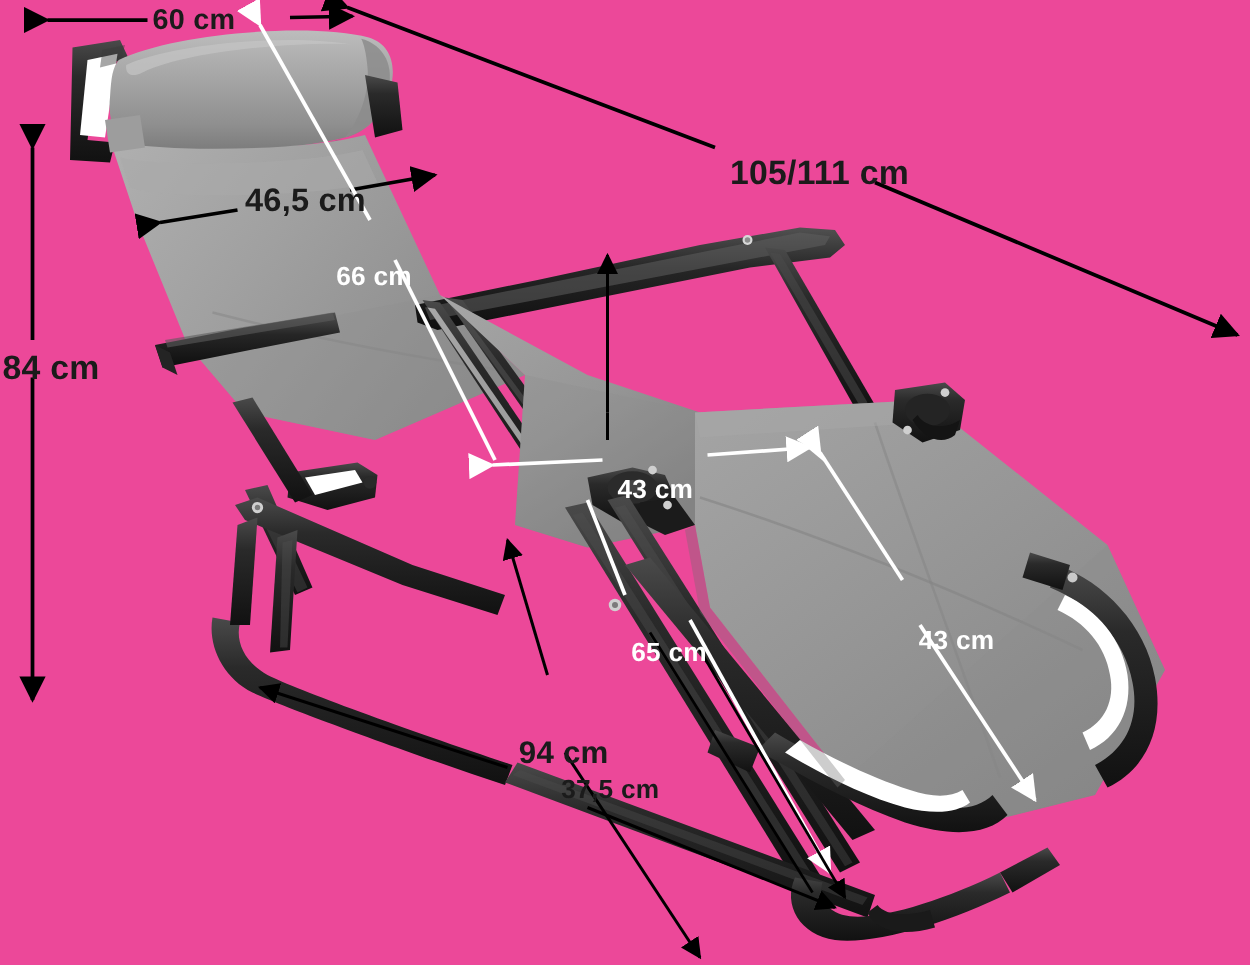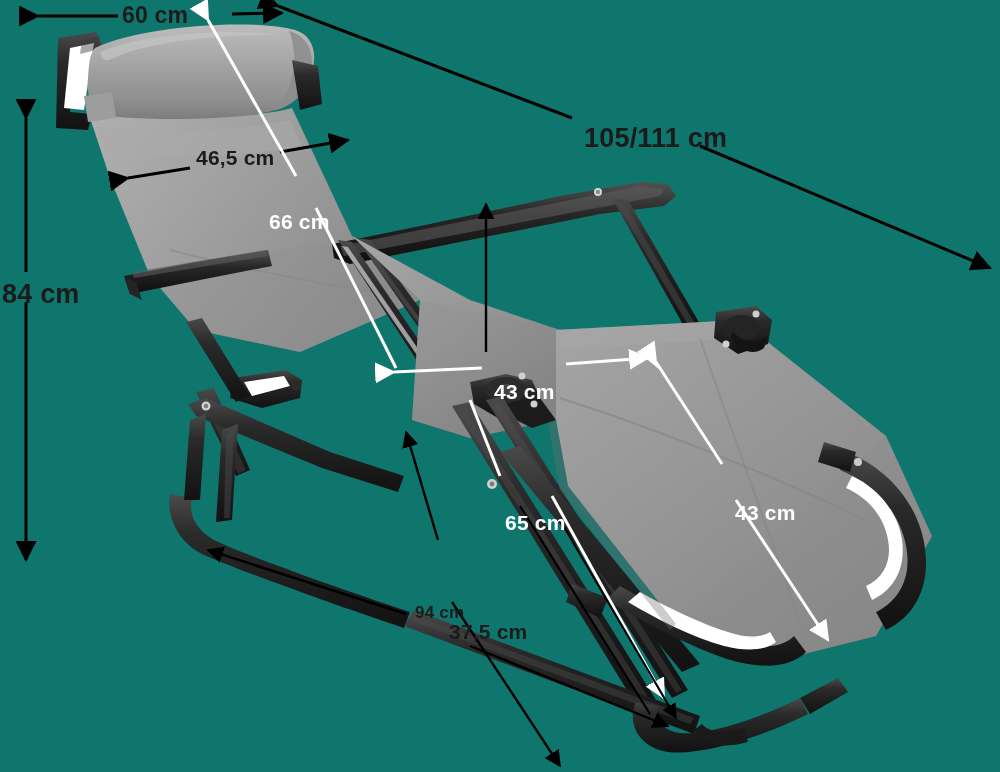--- a/index.html
+++ b/index.html
@@ -8,21 +8,21 @@
     padding: 0;
     background: #ffffff;
   }
   body {
     font-family: "Liberation Sans", sans-serif;
   }
   #stage {
     position: relative;
     width: 1000px;
     height: 772px;
-    background: #0f766e;
+    background: #ec4899;
     overflow: hidden;
   }
   #stage svg.layer {
     position: absolute;
     left: 0;
     top: 0;
     width: 1000px;
     height: 772px;
   }
   #product-layer { z-index: 1; }
@@ -309,31 +309,31 @@
     </g>
 
     <g>
       <line x1="520" y1="506" x2="650" y2="714" stroke="#000000" stroke-width="2.2"></line>
       <line x1="560" y1="520" x2="676" y2="718" stroke="#000000" stroke-width="2.2" marker-end="url(#arrHeadK)"></line>
     </g>
   </svg>
 
   <div class="dim-label dark" style="left:122px; top:4px; font-size:23px;">60 cm</div>
 
-  <div class="dim-label dark" style="left:196px; top:147px; font-size:21px;">46,5 cm</div>
+  <div class="dim-label dark" style="left:196px; top:147px; font-size:26px;">46,5 cm</div>
 
   <div class="dim-label light" style="left:269px; top:186px; font-size:21px;">66 cm</div>
 
   <div class="dim-label dark" style="left:584px; top:125px; font-size:27px;">105/111 cm</div>
 
   <div class="dim-label dark" style="left:2px; top:281px; font-size:27px;">84 cm</div>
 
   <div class="dim-label light" style="left:494px; top:356px; font-size:21px;">43 cm</div>
 
   <div class="dim-label light" style="left:735px; top:477px; font-size:21px;">43 cm</div>
 
   <div class="dim-label light" style="left:505px; top:487px; font-size:21px;text-align:center;">65 cm</div>
 
   <div class="dim-label dark" style="left:449px; top:581px; font-size:21px;margin-top:40px;">37,5 cm</div>
 
-  <div class="dim-label dark" style="left:415px; top:604px; font-size:17px;">94 cm</div>
+  <div class="dim-label dark" style="left:415px; top:590px; font-size:25px;">94 cm</div>
 
 </div>
 
 </body></html>

